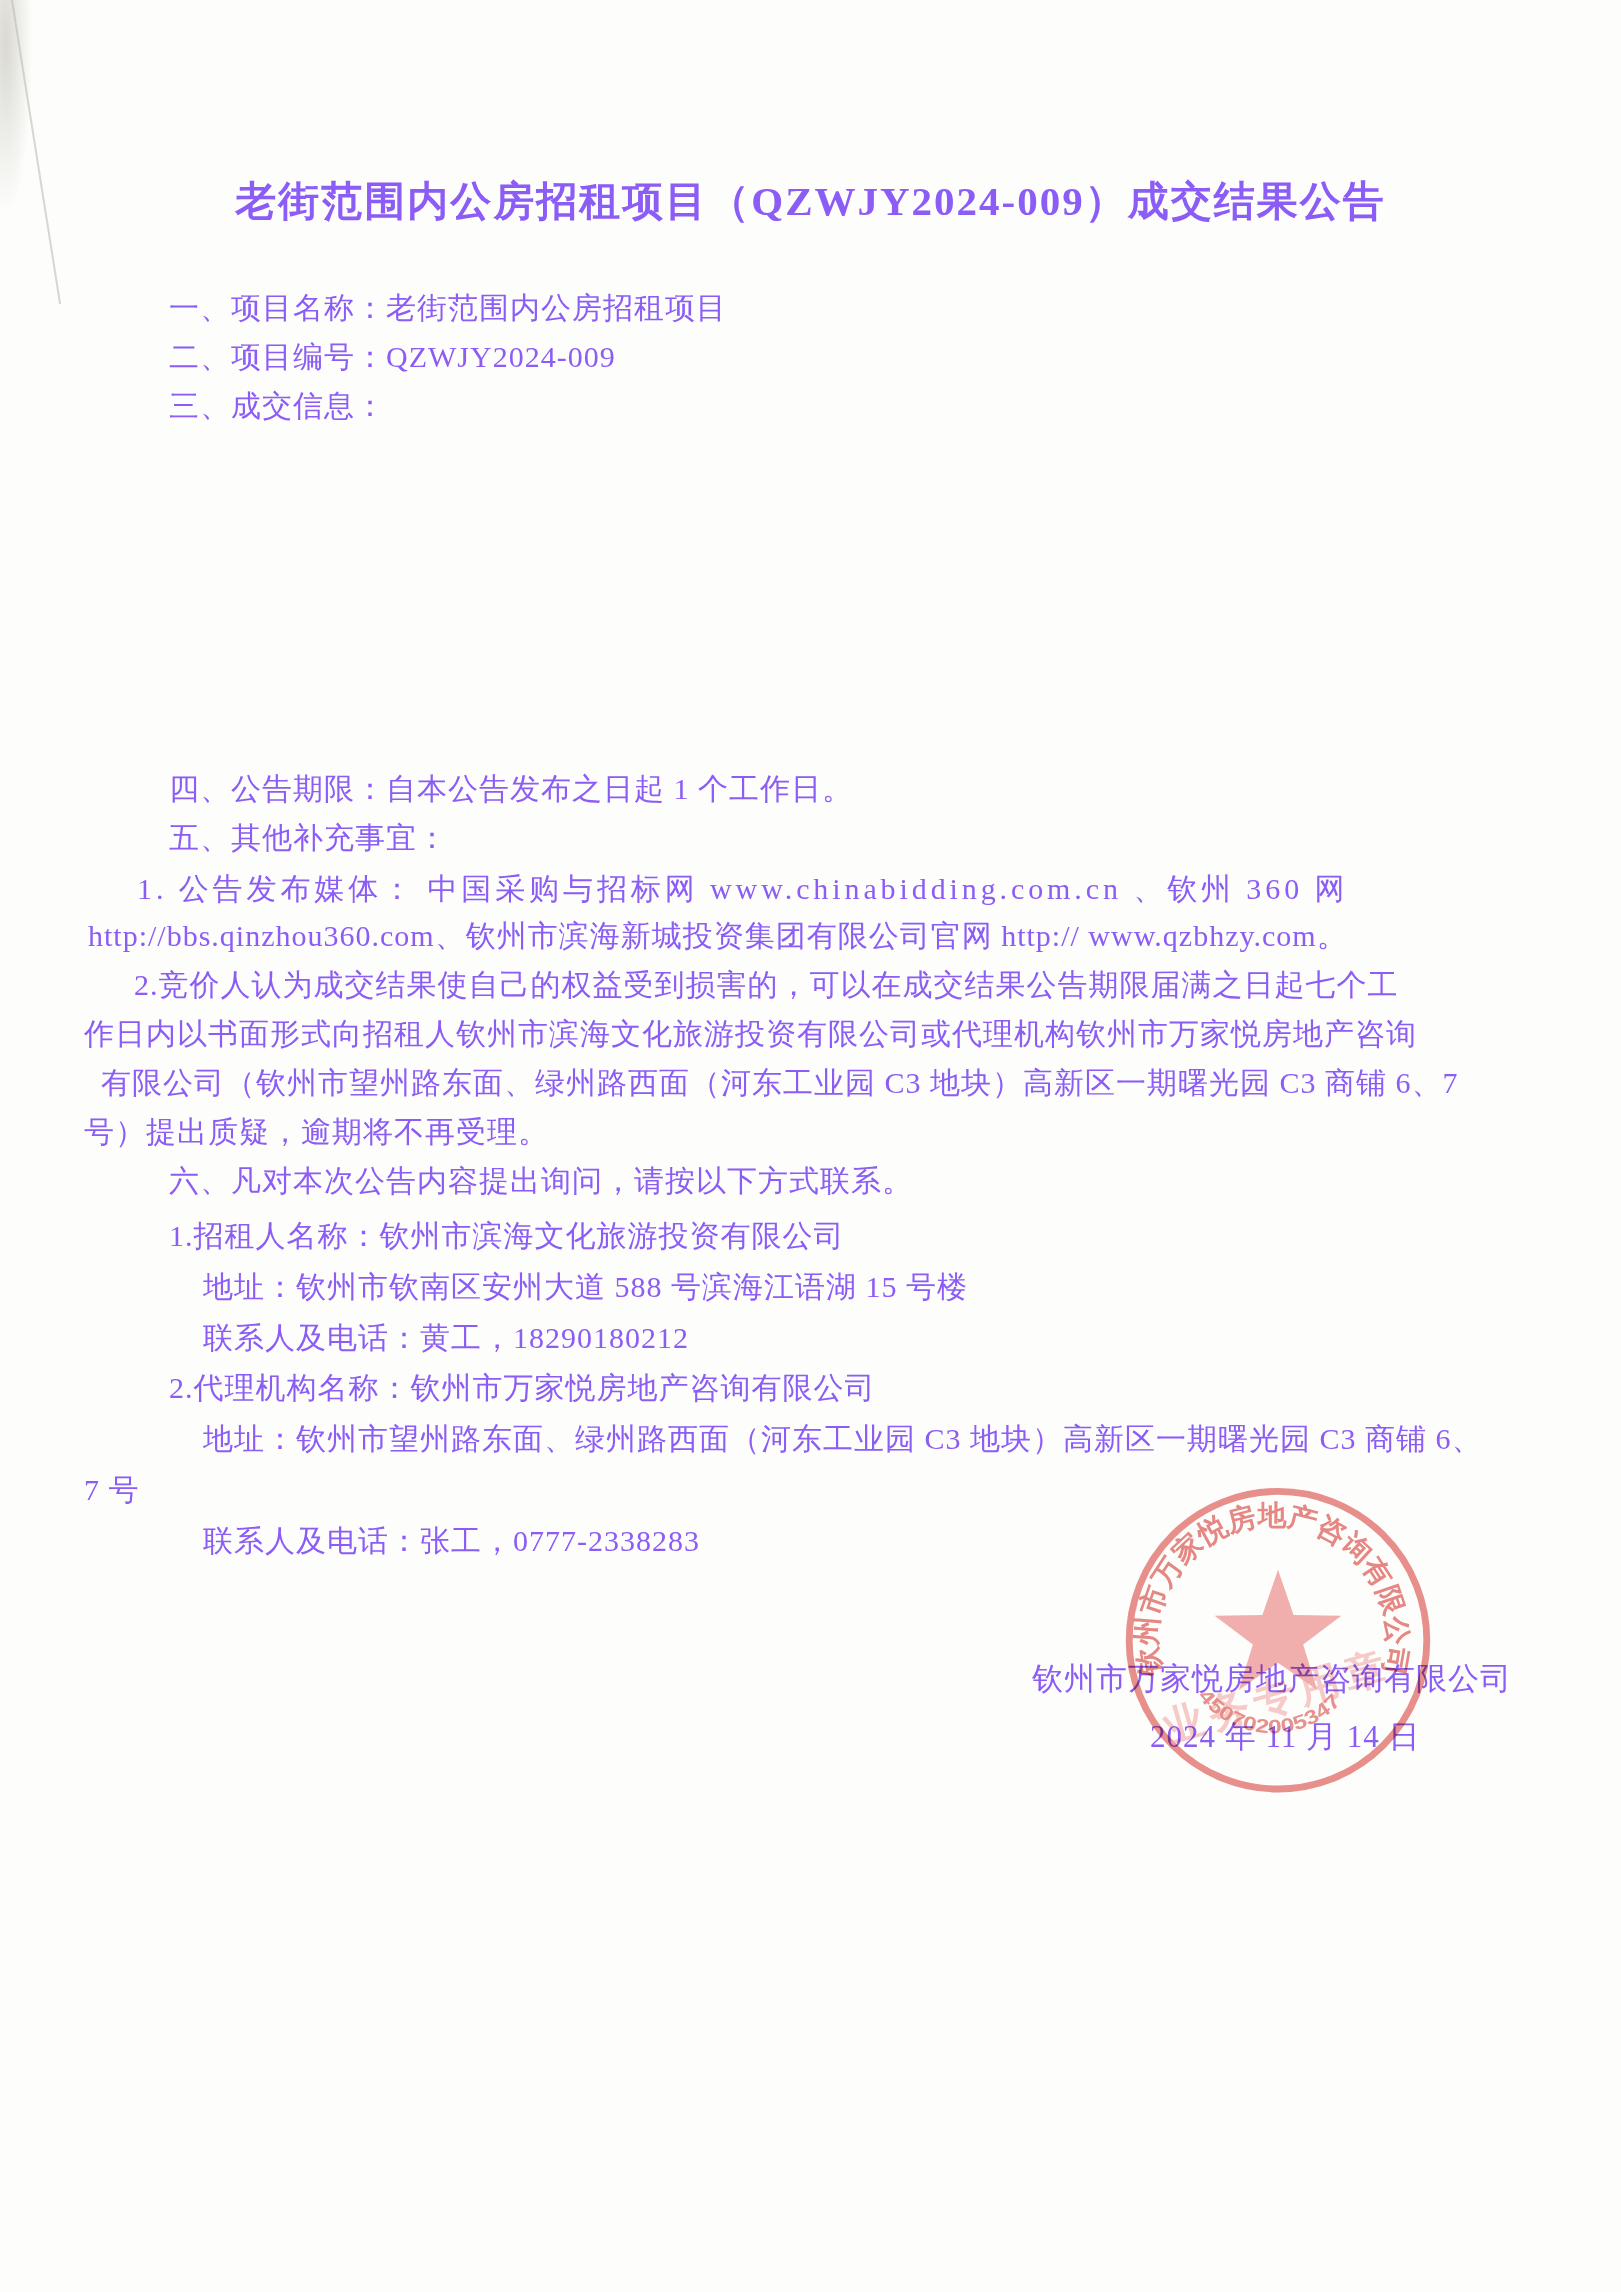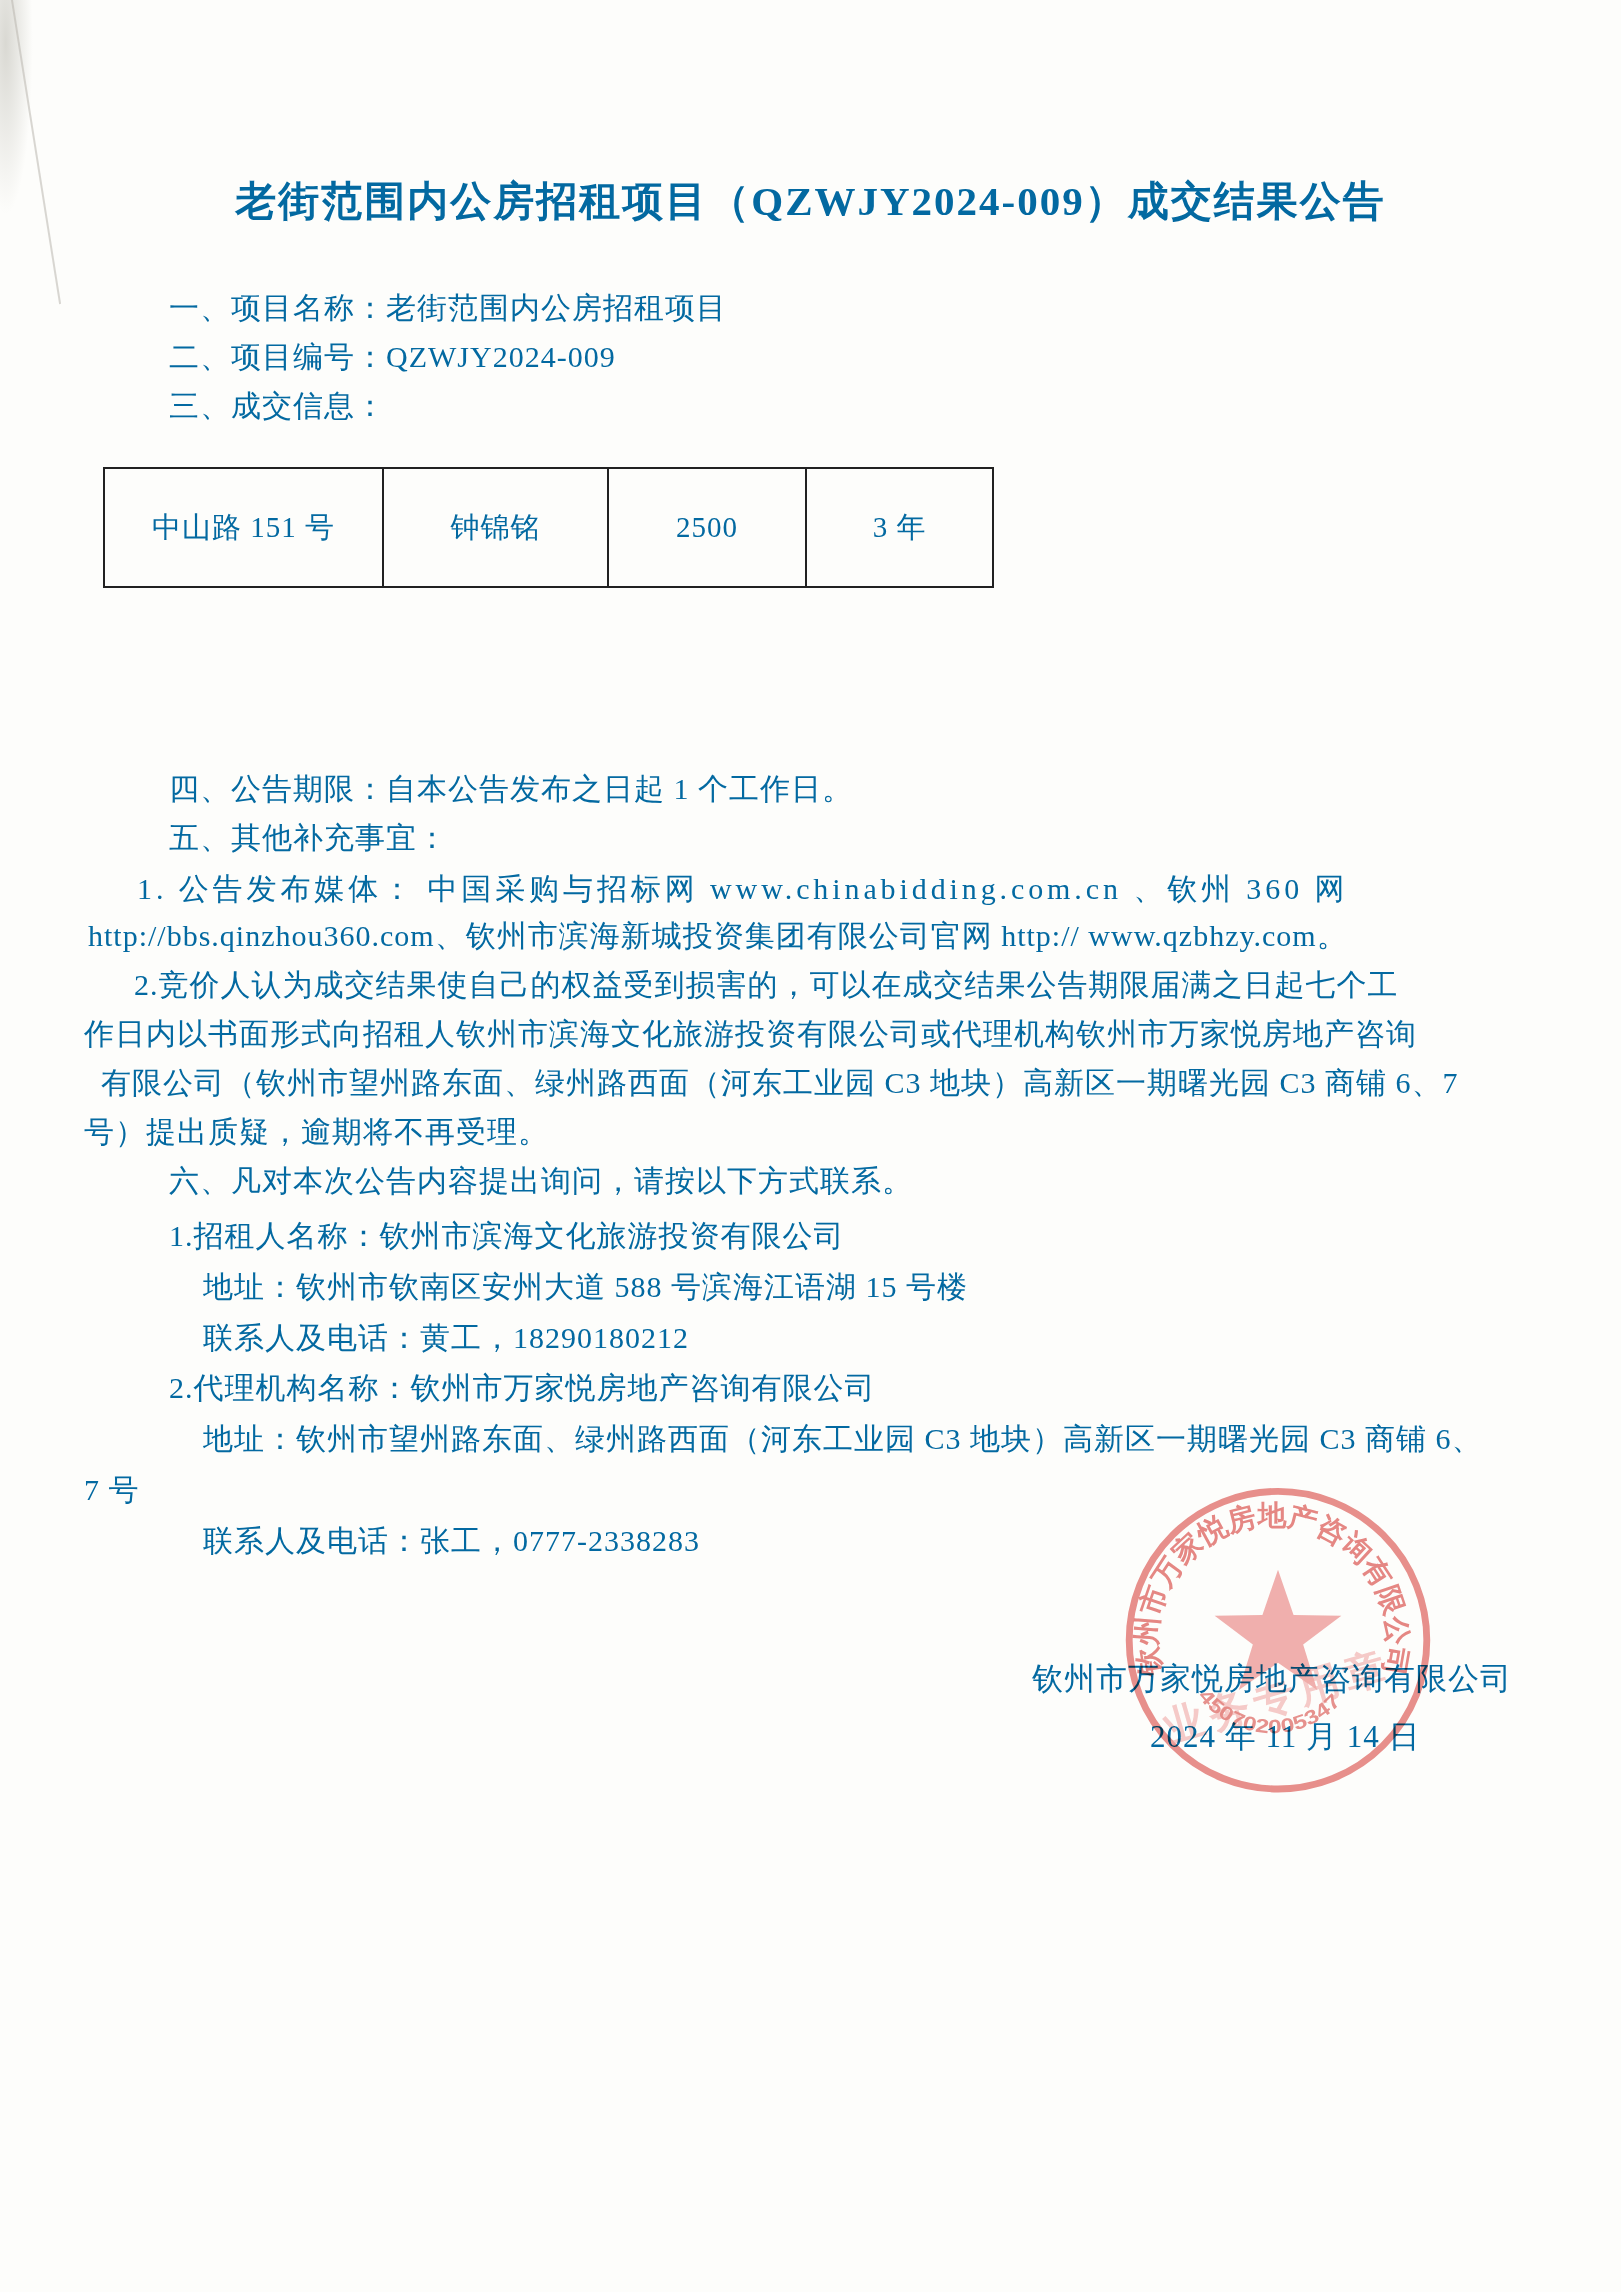--- a/index.html
+++ b/index.html
@@ -2,21 +2,21 @@
 <html><head>
 <meta charset="utf-8">
 <style>
   html,body{margin:0;padding:0;background:#e8e8e8;}
   .page{
     position:relative;
     width:1621px;height:2293px;
     background:#fdfdfb;
     overflow:hidden;
     font-family:"Liberation Serif",serif;
-    color:#0369a1;
+    color:#8b5cf6;
   }
   .line{
     position:absolute;
     font-size:30px;
     line-height:1.25;
     white-space:nowrap;
     letter-spacing:1px;
   }
   .b{
     font-family:"Liberation Sans",sans-serif;
@@ -105,26 +105,20 @@
   </div>
 
   <table class="deal">
     <colgroup>
       <col style="width:279px">
         <col style="width:225px">
         <col style="width:198px">
         <col style="width:187px">
     </colgroup>
     <tbody>
-    <tr class="row">
-      <td>中山路 151 号</td>
-      <td>钟锦铭</td>
-      <td>2500</td>
-      <td>3 年</td>
-    </tr>
   </tbody>
     </table>
 
   <div class="line" style="left:169px;top:770px;">
     <span class="b">四、公告期限：</span><span>自本公告发布之日起 1 个工作日。</span>
   </div>
 
   <div class="line" style="left:169px;top:819px;">
     <span class="b">五、其他补充事宜：</span>
   </div>

